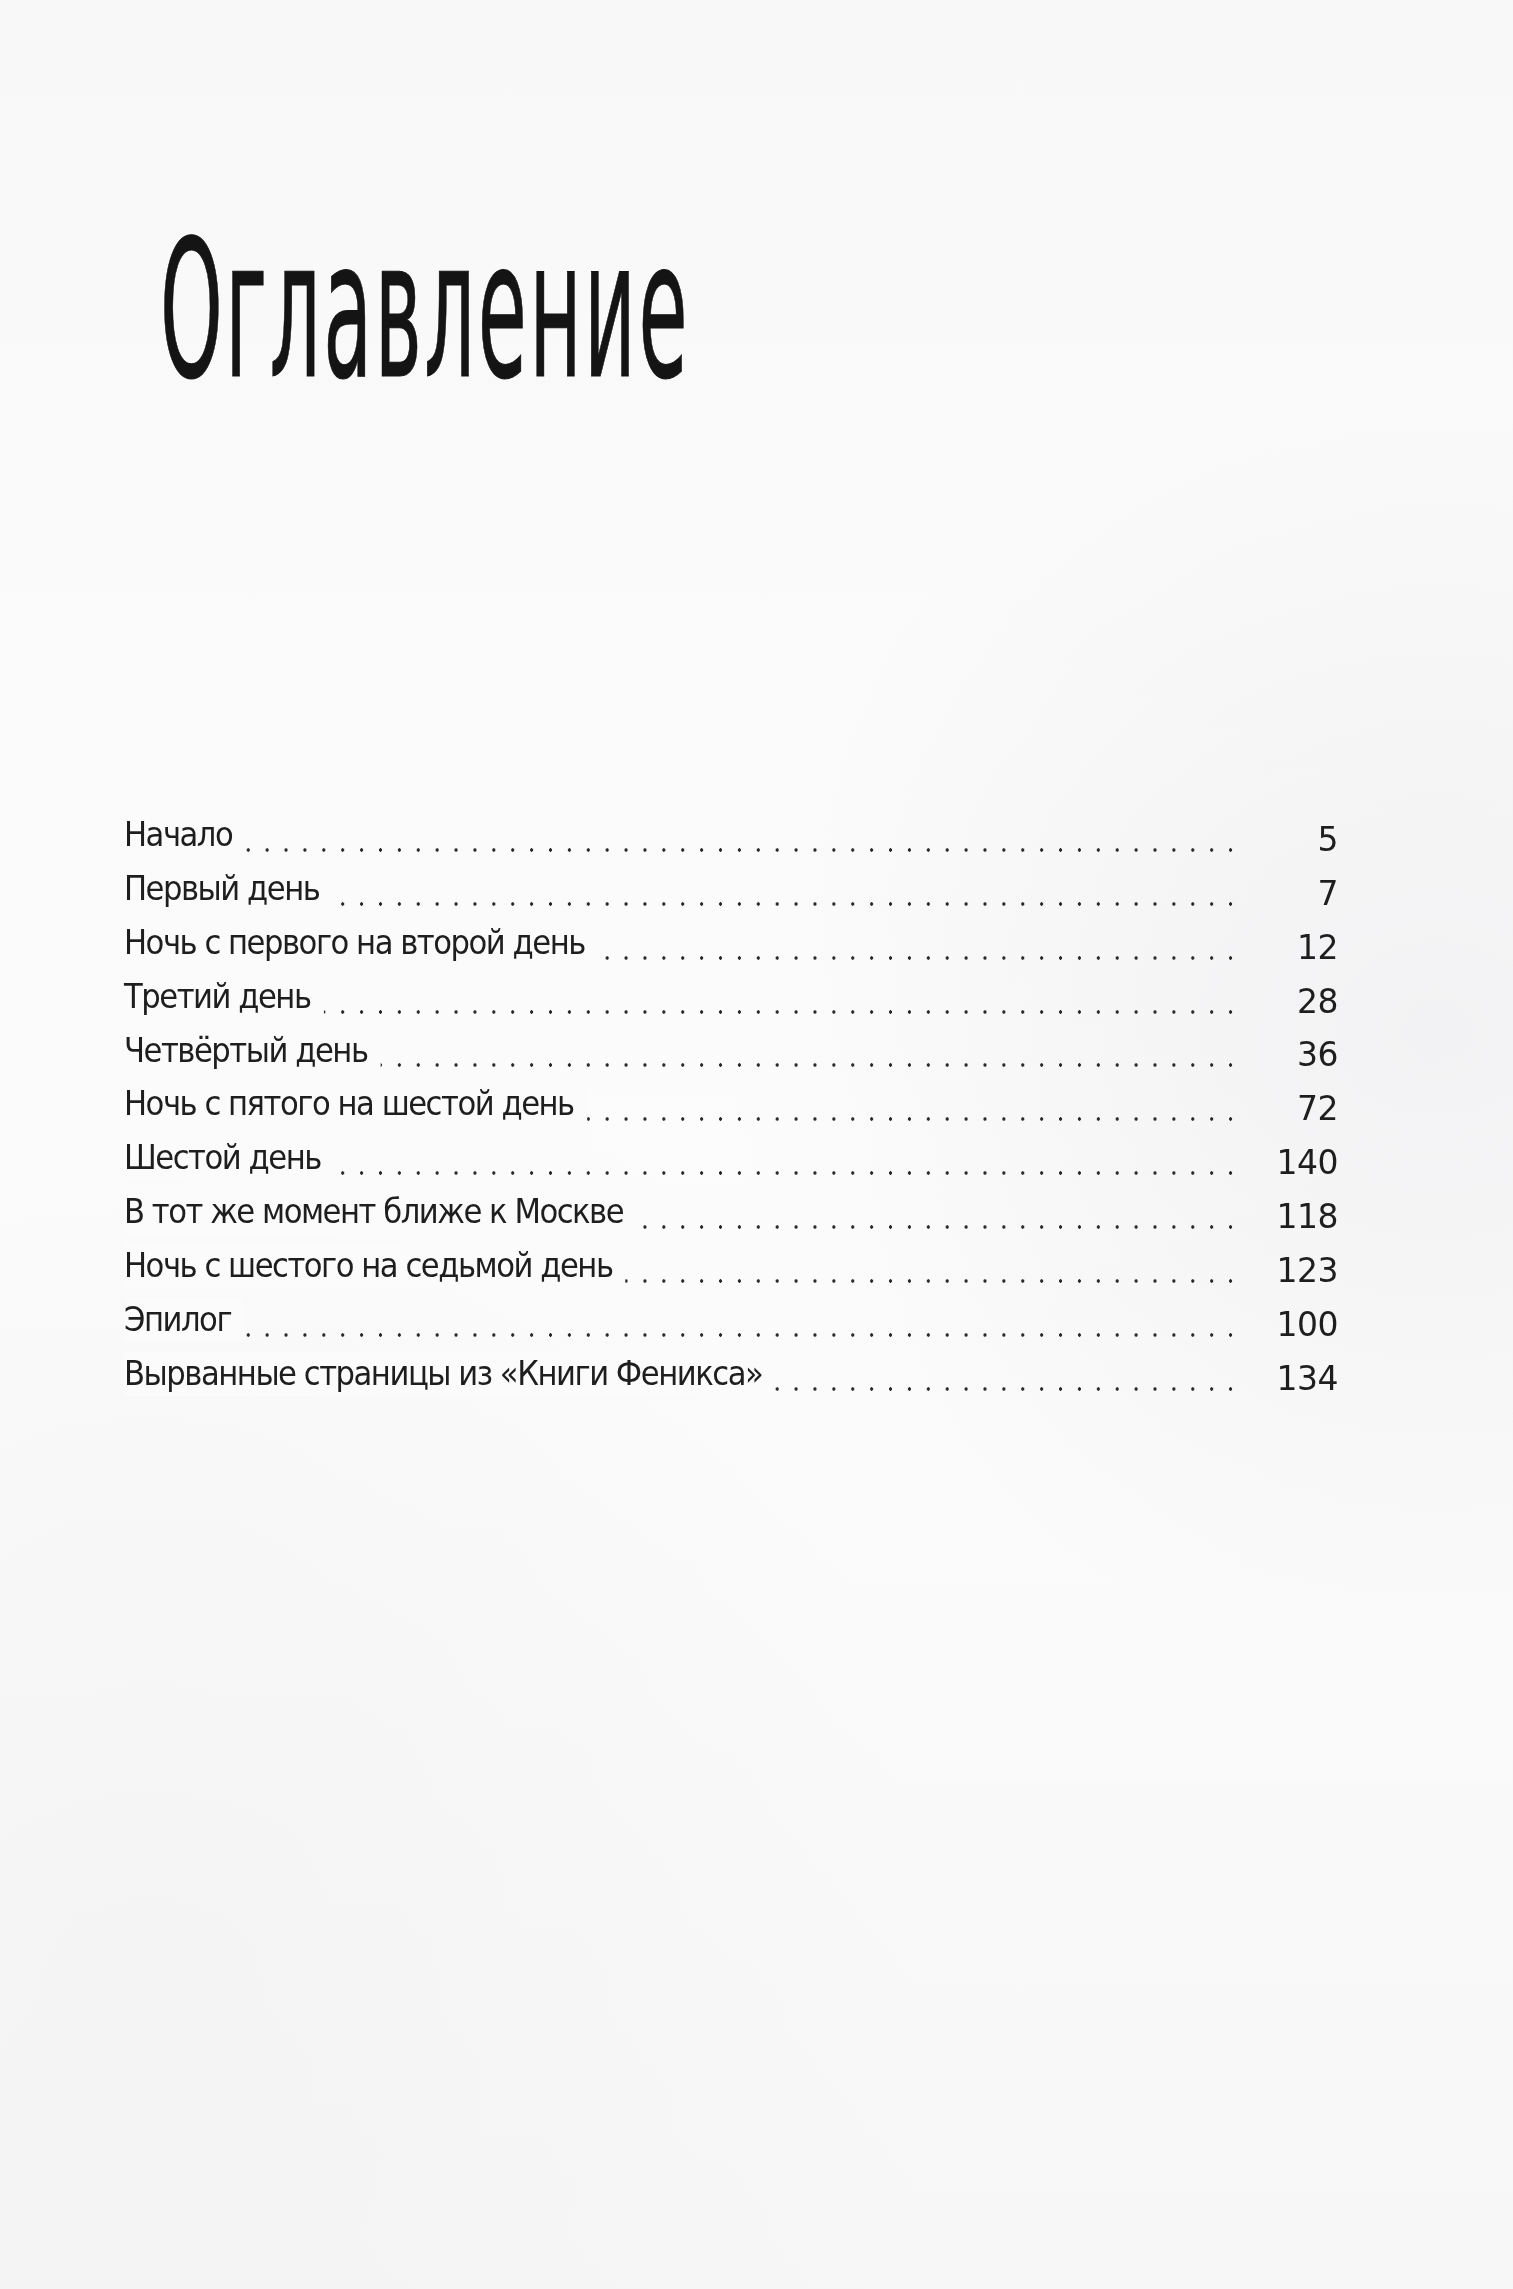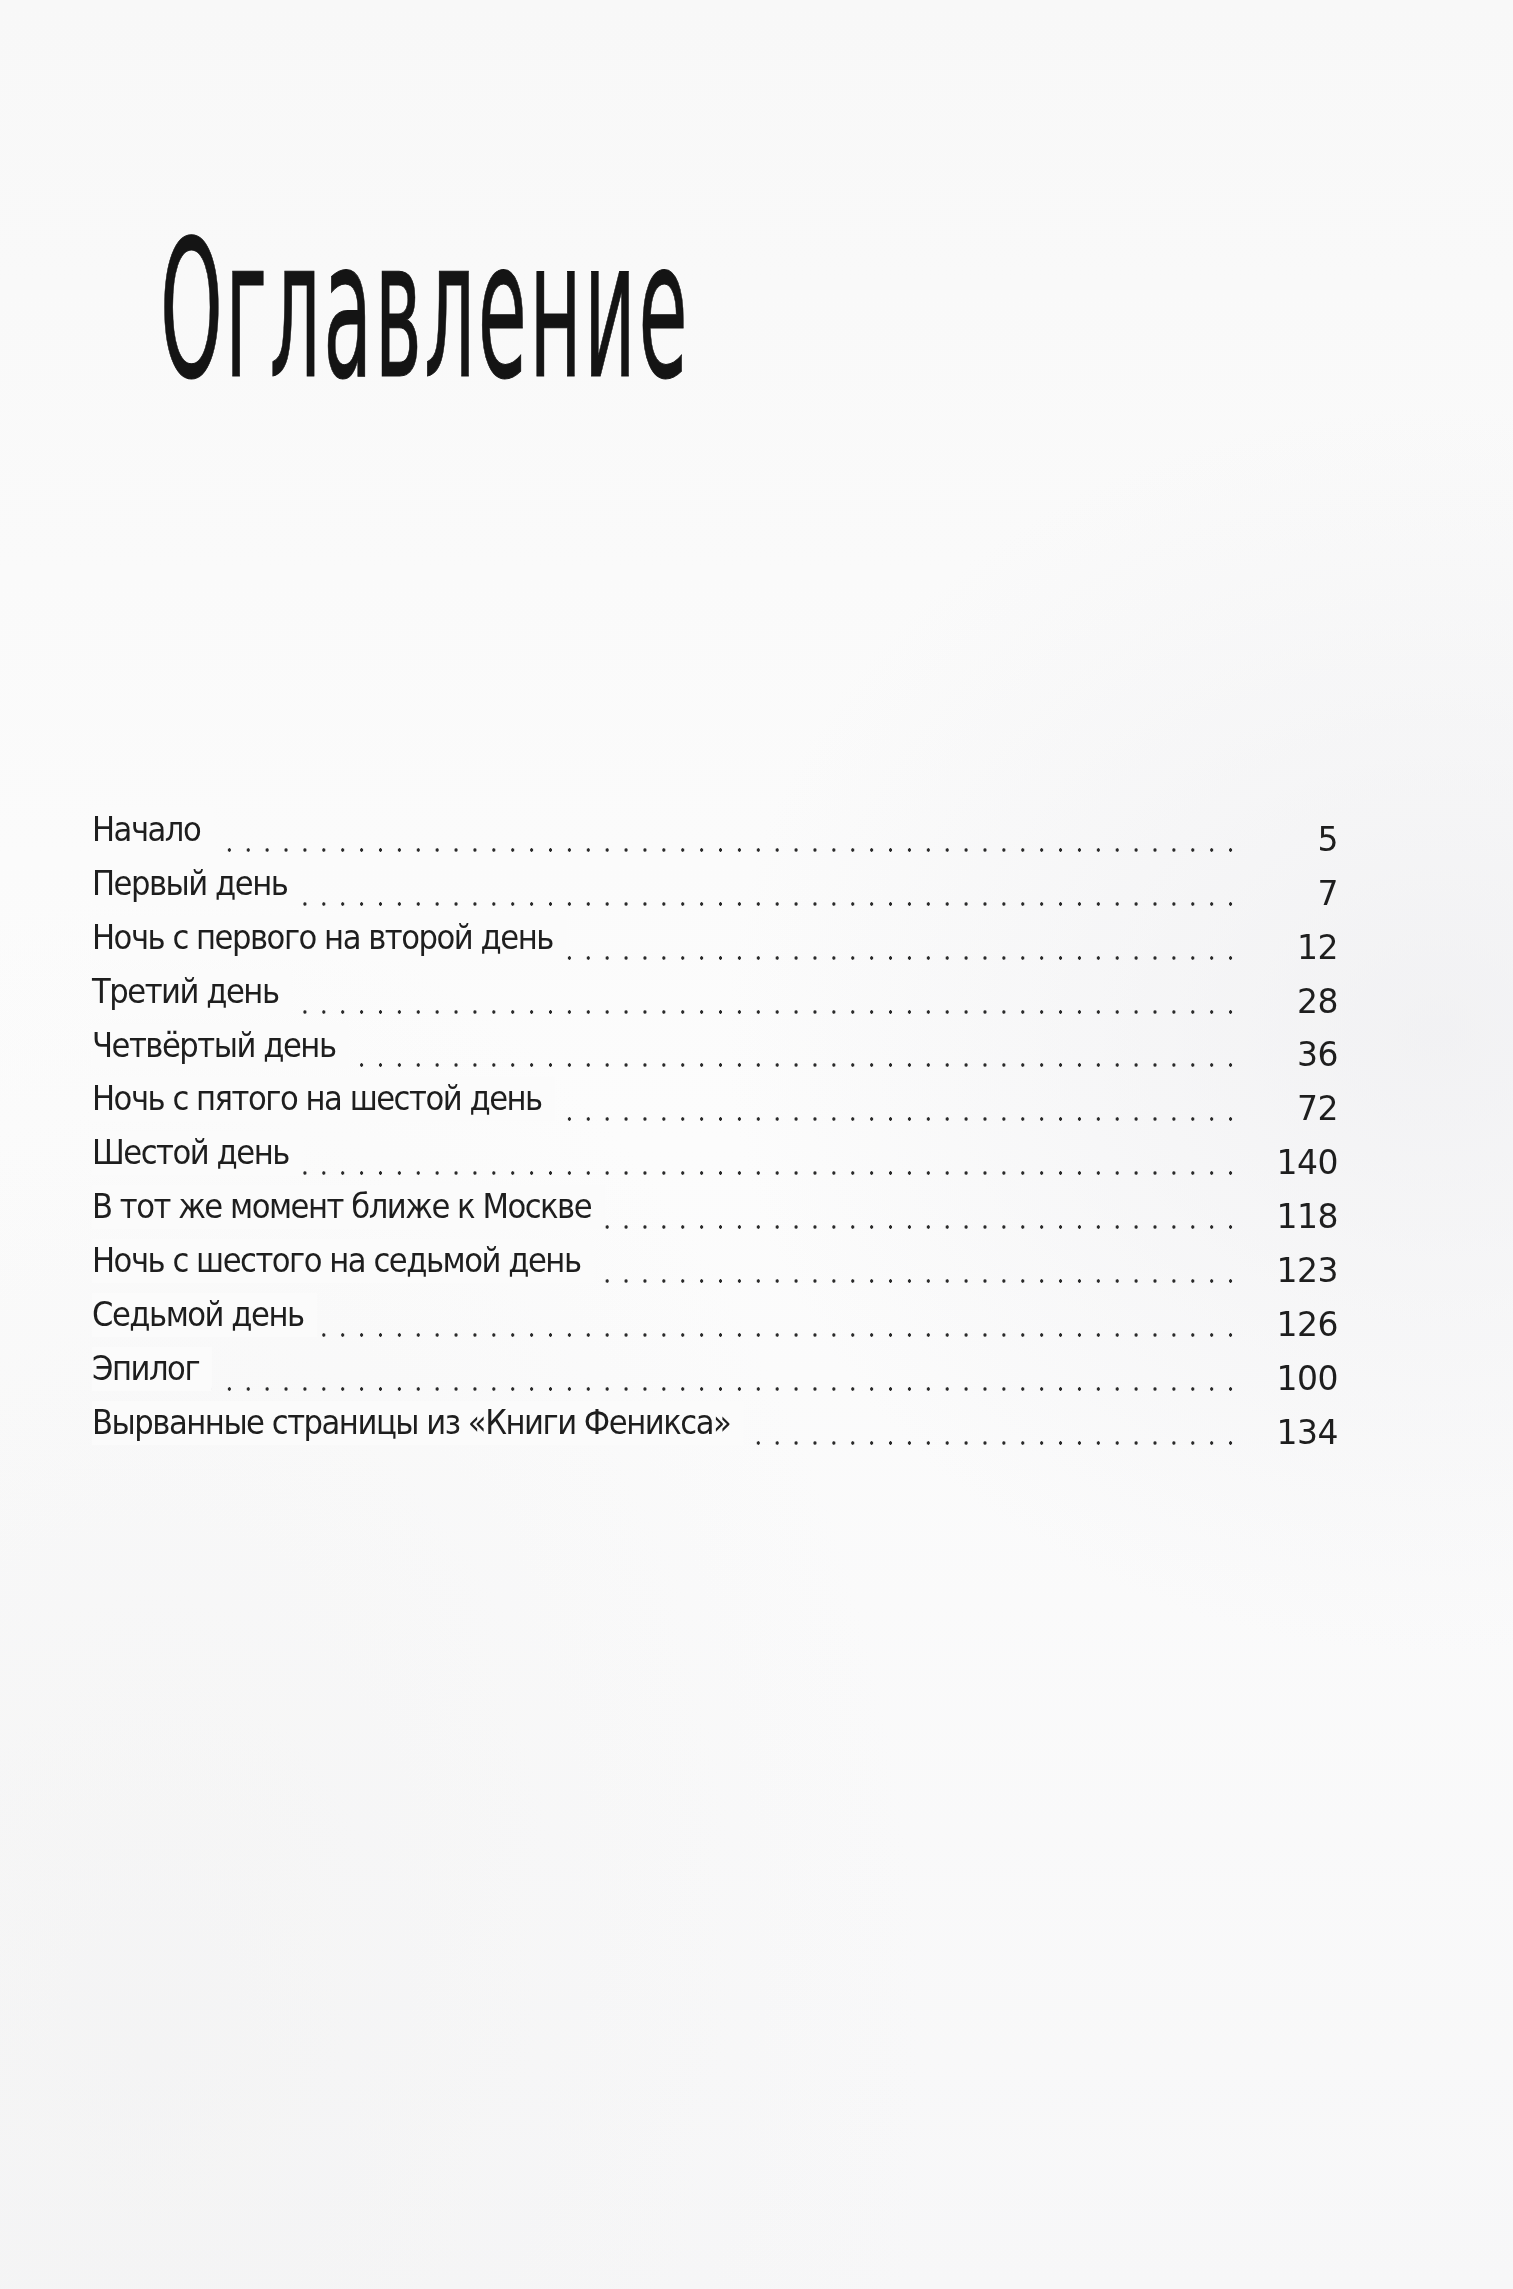--- a/index.html
+++ b/index.html
@@ -44,21 +44,22 @@
     .toc {
       position: absolute;
       left: 92px;
       top: 808px;
       width: 1246px;
     }
     .toc-row {
       position: relative;
       height: 53.9px;
       display: flex;
-      align-items: flex-start;
+      align-items: center;
+      margin-left: 32px;
     }
     .toc-label {
       font-family: "DejaVu Sans", sans-serif;
       font-size: 33px;
       letter-spacing: -1.6px;
       line-height: 44px;
       white-space: nowrap;
       color: #1e1e1e;
       transform: scaleX(0.93);
       transform-origin: left bottom;
@@ -140,25 +141,20 @@
     <span class="toc-label">В тот же момент ближе к Москве</span>
     <span class="toc-page">118</span>
   </div>
   <div class="toc-row">
     <span class="toc-leader"></span>
     <span class="toc-label">Ночь с шестого на седьмой день</span>
     <span class="toc-page">123</span>
   </div>
   <div class="toc-row">
     <span class="toc-leader"></span>
-    <span class="toc-label">Седьмой день</span>
-    <span class="toc-page">126</span>
-  </div>
-  <div class="toc-row">
-    <span class="toc-leader"></span>
     <span class="toc-label">Эпилог</span>
     <span class="toc-page">100</span>
   </div>
   <div class="toc-row">
     <span class="toc-leader"></span>
     <span class="toc-label">Вырванные страницы из «Книги Феникса»</span>
     <span class="toc-page">134</span>
   </div>
 </div>
 

